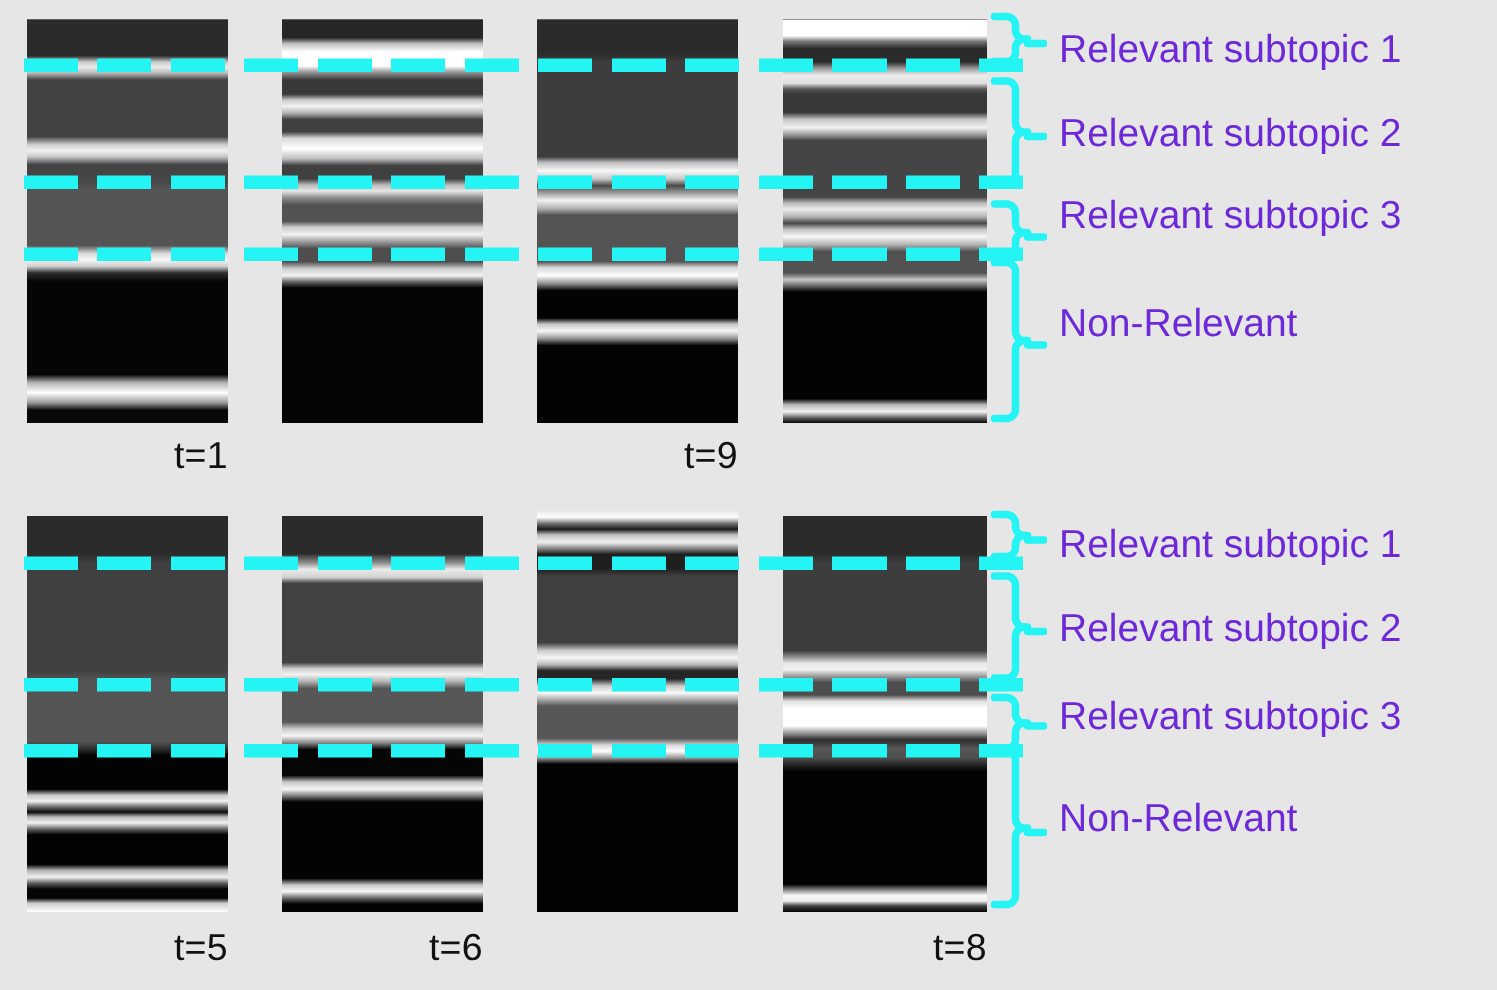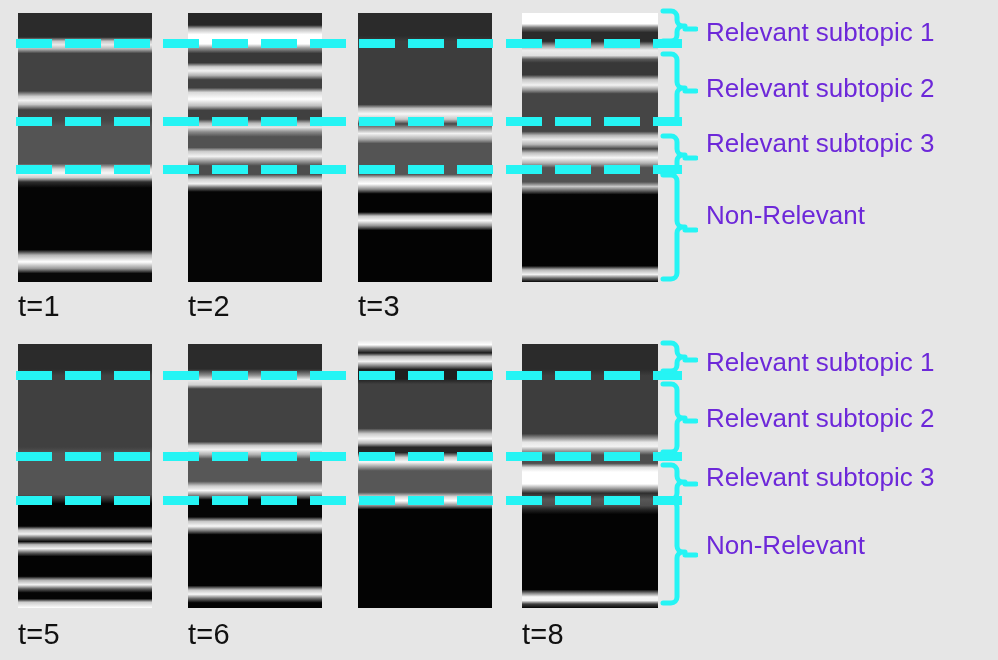--- a/index.html
+++ b/index.html
@@ -38,22 +38,22 @@
     background-image: repeating-linear-gradient(
         to right,
         #25f4f4 0px, #25f4f4 36px,
         rgba(0,0,0,0) 36px, rgba(0,0,0,0) 49px);
     pointer-events: none;
   }
 
   
   .tstep {
     position: absolute;
-    text-align: left;
-    font-size: 29px;
+    text-align: right;
+    font-size: 25px;
     color: #111;
     letter-spacing: .2px;
     font-family: "Liberation Sans", sans-serif;
   }
 
   
   .brace-group {
     position: absolute;
   }
   .brace {
@@ -88,22 +88,21 @@
   </div>
   <div class="panel" style="left:522px; top:13px;  width:136px; height:269px;">
     <div class="bands" style="background: linear-gradient(rgb(255, 255, 255) 0%, rgb(255, 255, 255) 4%, rgb(115, 115, 115) 5.5%, rgb(43, 43, 43) 7.2%, rgb(43, 43, 43) 10.5%, rgb(158, 158, 158) 12.2%, rgb(237, 237, 237) 13.8%, rgb(224, 224, 224) 15.8%, rgb(89, 89, 89) 17.2%, rgb(56, 56, 56) 18.5%, rgb(56, 56, 56) 23%, rgb(199, 199, 199) 24.8%, rgb(242, 242, 242) 26.8%, rgb(158, 158, 158) 28.5%, rgb(69, 69, 69) 30%, rgb(69, 69, 69) 44%, rgb(184, 184, 184) 45.5%, rgb(235, 235, 235) 47%, rgb(184, 184, 184) 48.8%, rgb(71, 71, 71) 50.5%, rgb(191, 191, 191) 52%, rgb(247, 247, 247) 53.8%, rgb(179, 179, 179) 55.8%, rgb(82, 82, 82) 57.5%, rgb(82, 82, 82) 62.8%, rgb(199, 199, 199) 64.5%, rgb(102, 102, 102) 66%, rgb(3, 3, 3) 67.5%, rgb(3, 3, 3) 94%, rgb(184, 184, 184) 95.5%, rgb(242, 242, 242) 97.2%, rgb(89, 89, 89) 98.8%, rgb(5, 5, 5) 100%);"></div>
   </div>
 
   <div class="dash-line" style="left:16px; top:39px;  width:666px;"></div>
   <div class="dash-line" style="left:16px; top:117px; width:666px;"></div>
   <div class="dash-line" style="left:16px; top:165px; width:666px;"></div>
 
   <div class="tstep" style="left:18px;  top:290px; width:134px;">t=1</div>
-  <div class="tstep" style="left:188px; top:290px; width:134px;">t=2</div>
-  <div class="tstep" style="left:358px; top:290px; width:134px;">t=3</div>
+  <div class="tstep" style="left:358px; top:290px; width:134px;">t=9</div>
 
   <div class="brace-group" style="left:660px; top:8px; width:40px; height:280px;">
     <div class="brace" style="top:0px;">
       <svg width="38" height="42" viewBox="0 0 38 42" fill="none" stroke="#25f4f4" stroke-width="5" stroke-linecap="round" stroke-linejoin="round">
         <path d="M3 3 h8 a6 6 0 0 1 6 6 v3 a6 6 0 0 0 6 6 h2 h-2 a6 6 0 0 0 -6 6 v3 a6 6 0 0 1 -6 6 h-8"></path>
         <path d="M25 21 h11"></path>
       </svg>
     </div>
     <div class="brace" style="top:43px;">
       <svg width="38" height="80" viewBox="0 0 38 80" fill="none" stroke="#25f4f4" stroke-width="5" stroke-linecap="round" stroke-linejoin="round">

